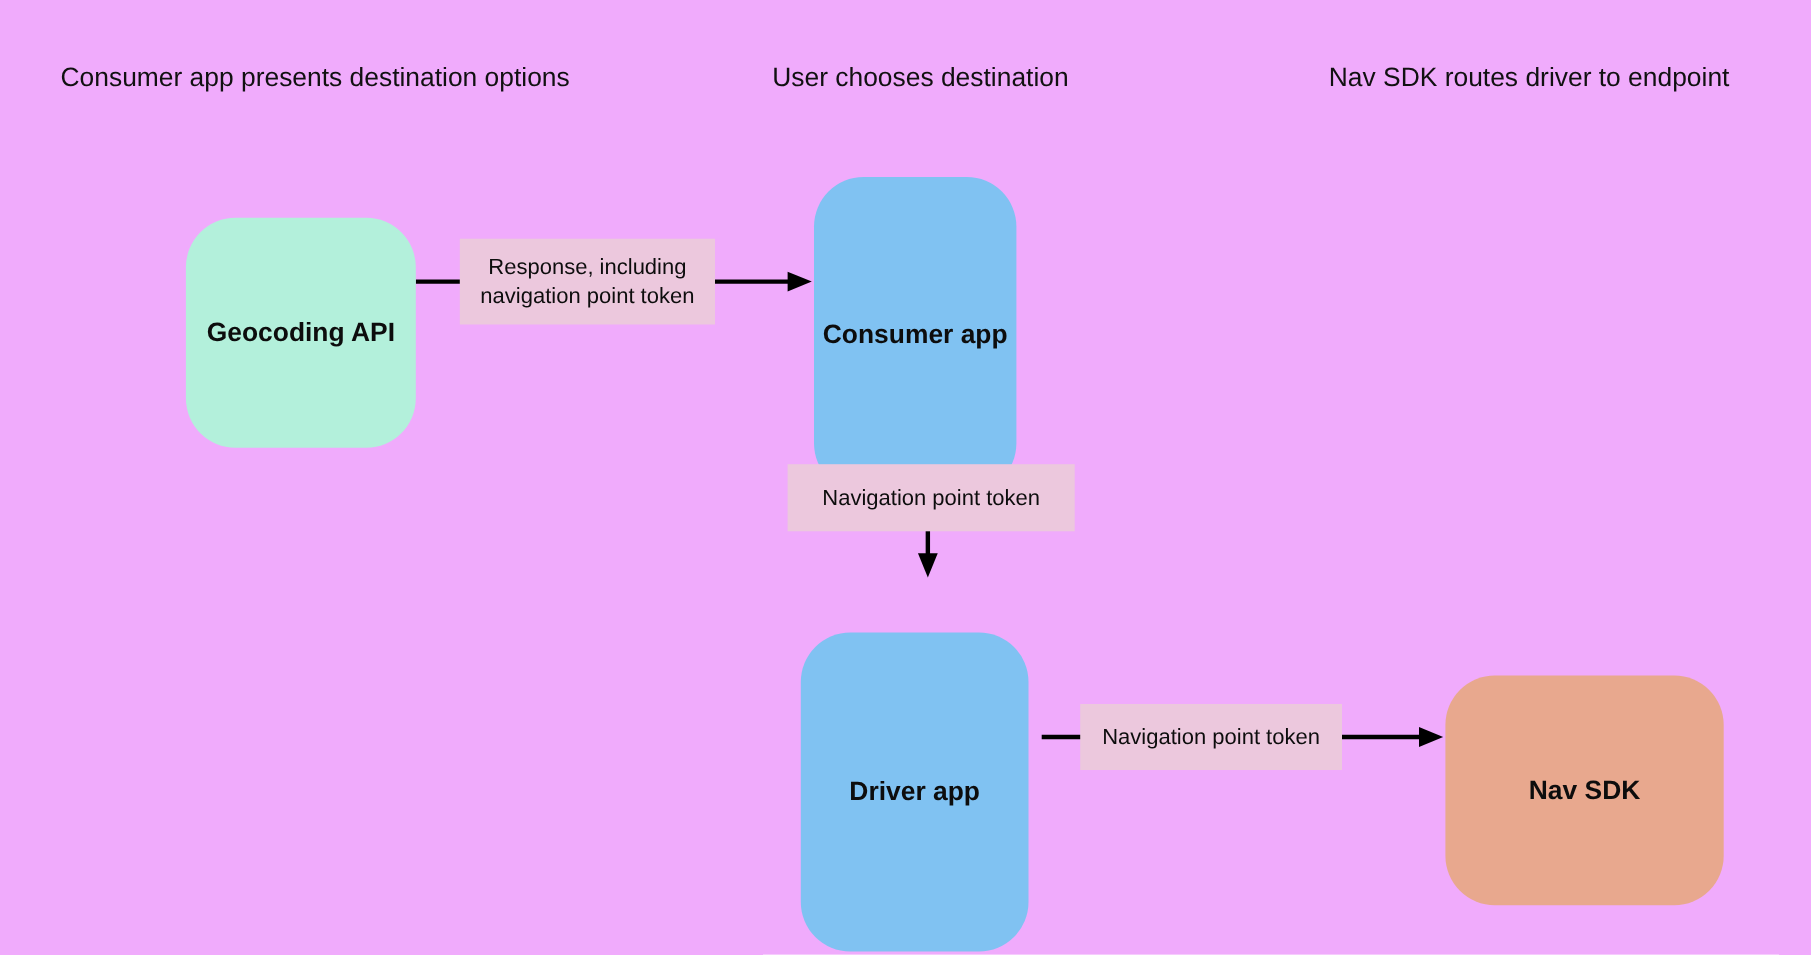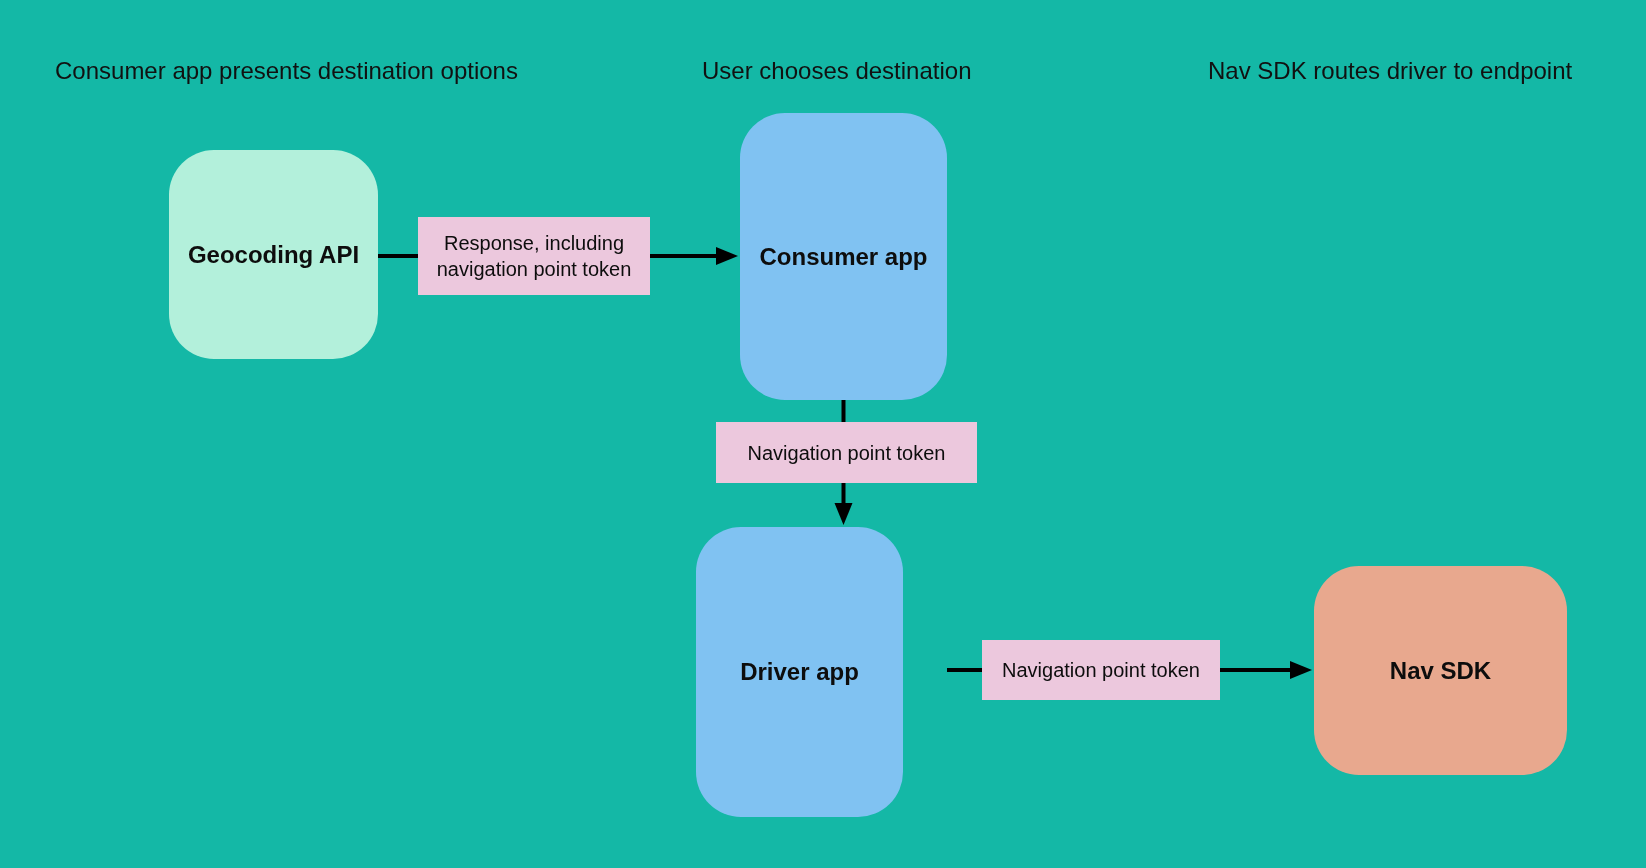--- a/index.html
+++ b/index.html
@@ -5,49 +5,50 @@
   * { margin: 0; padding: 0; box-sizing: border-box; }
   html, body { background: #ffffff; }
   body {
     font-family: "Liberation Sans", "DejaVu Sans", sans-serif;
     color: #0d0d0d;
   }
   .canvas {
     position: relative;
     width: 1646px;
     height: 868px;
-    background: #14b8a6;
+    background: #f0abfc;
     overflow: hidden;
   }
   .col-header {
     position: absolute;
     top: 57px;
     font-size: 24px;
     line-height: 28px;
     font-weight: 400;
     color: #111111;
     white-space: nowrap;
   }
   .node {
     position: absolute;
     border-radius: 45px;
     display: flex;
     align-items: center;
     justify-content: center;
     text-align: center;
+    margin-top: 48px;
   }
   .node .node-label {
     font-size: 24px;
     font-weight: 700;
     color: #0d0d0d;
     white-space: nowrap;
   }
   .node-geocoding { left: 169px; top: 150px; width: 209px; height: 209px; background: #b3f0db; }
-  .node-consumer  { left: 740px; top: 113px; width: 207px; height: 287px; background: #80c2f2; }
-  .node-driver    { left: 696px; top: 527px; width: 207px; height: 290px; background: #80c2f2; }
+  .node-consumer  { left: 740px; top: 113px; width: 184px; height: 287px; background: #80c2f2; }
+  .node-driver    { left: 728px; top: 527px; width: 207px; height: 290px; background: #80c2f2; }
   .node-navsdk    { left: 1314px; top: 566px; width: 253px; height: 209px; background: #e8a88e; }
   .edge-label {
     position: absolute;
     background: #ecc8dd;
     display: flex;
     align-items: center;
     justify-content: center;
     text-align: center;
     font-size: 20px;
     line-height: 26px;

